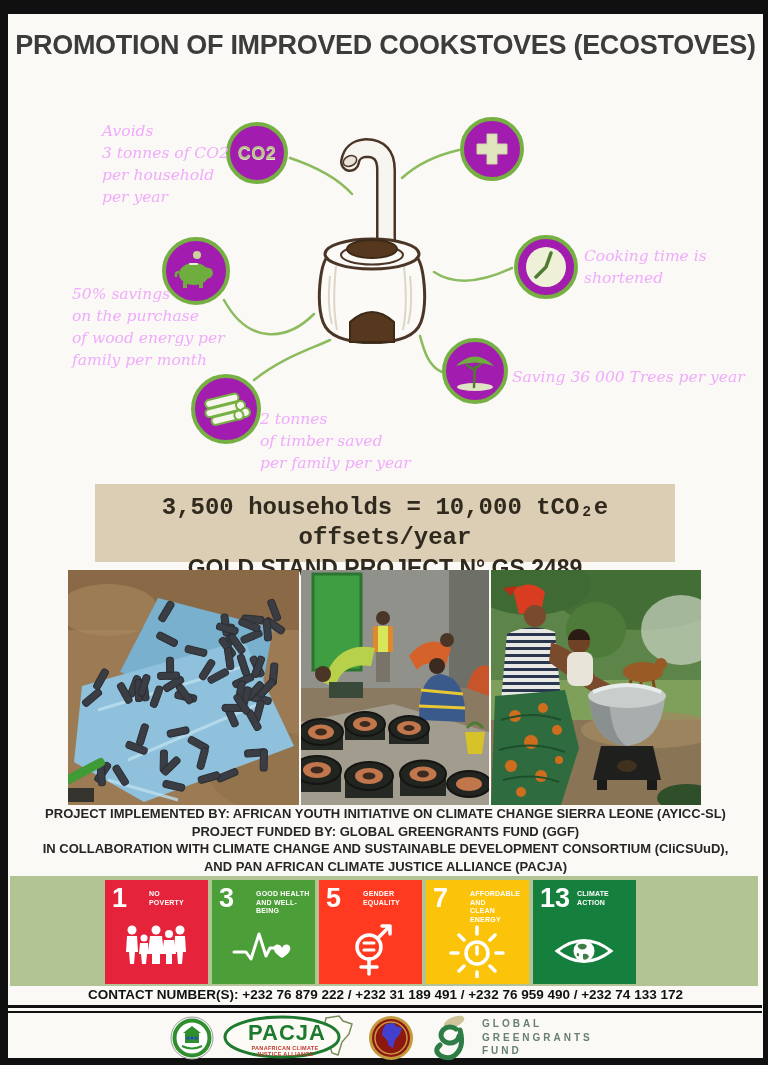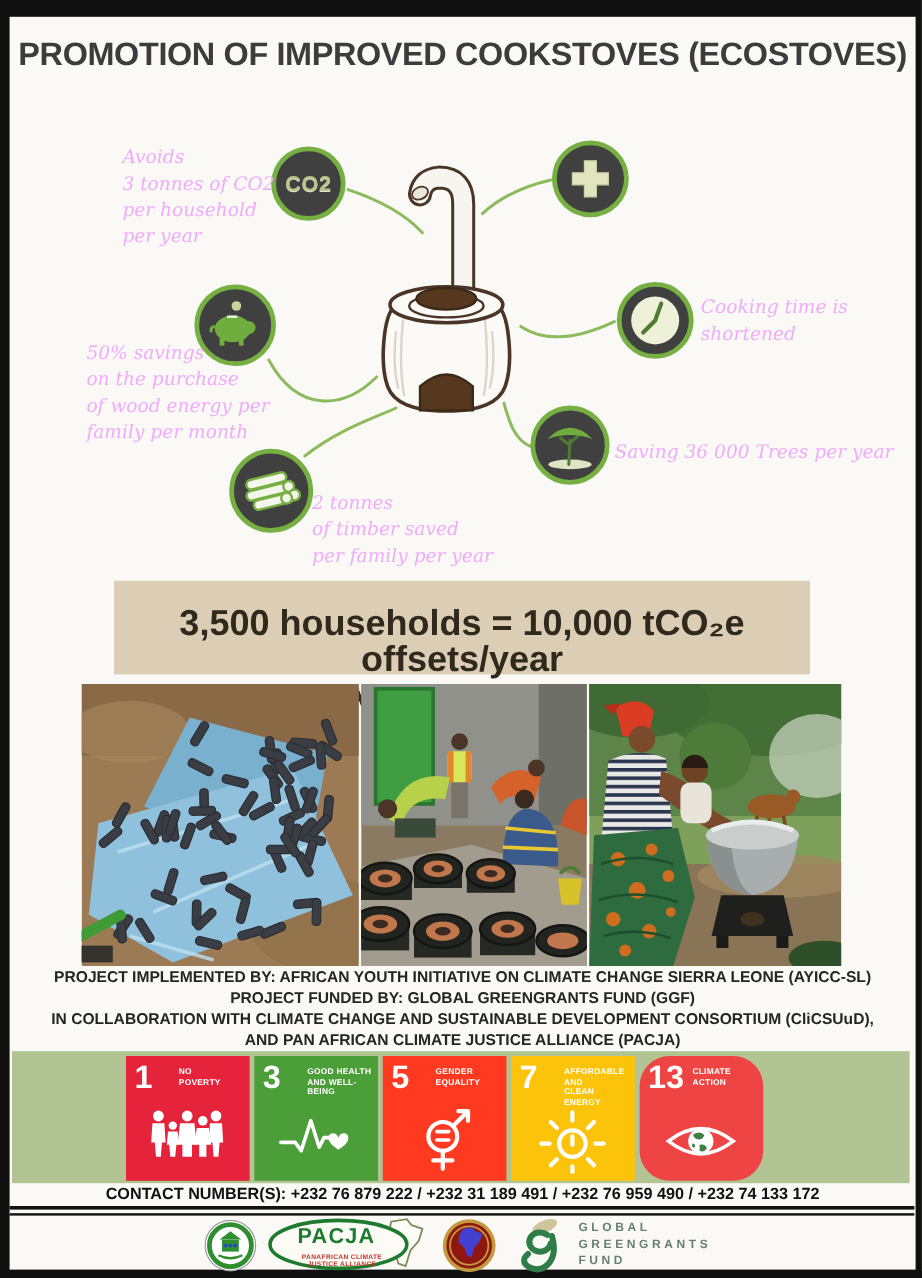--- a/index.html
+++ b/index.html
@@ -4,48 +4,48 @@
 <style>
   html,body{margin:0;padding:0;background:#0d0d0d;}
   .page{position:relative;width:768px;height:1065px;background:#101010;overflow:hidden;
         font-family:"Liberation Sans",sans-serif;}
   .abs{position:absolute;}
   .poster{left:8px;top:14px;width:755px;height:1044px;background:#faf9f5;}
   
   .title{left:8px;top:26px;width:755px;text-align:center;color:#3c3c3c;
          font-weight:bold;font-size:27px;line-height:38px;letter-spacing:-0.3px;}
   
-  .bcircle{border:4px solid #76b043;border-radius:50%;background:#404040;
+  .bcircle{border:4px solid #76b043;border-radius:50%;background:#a21caf;
            display:flex;align-items:center;justify-content:center;box-sizing:border-box;}
   .co2txt{color:#b9c48b;font-weight:bold;font-size:18px;letter-spacing:0.5px;
           text-shadow:0 1px 0 #e4e8cf;}
   .script{font-family:"DejaVu Serif",serif;font-style:italic;color:#f0abfc;
           font-size:15.5px;line-height:1.42;white-space:pre-line;}
   
   .banner{left:95px;top:484px;width:580px;height:78px;background:#dbceb5;
           text-align:center;color:#30291d;font-weight:bold;}
-  .banner .l1{margin-top:21px;font-size:30px;line-height:30px;}
+  .banner .l1{margin-top:9px;font-size:24px;line-height:30px;font-family:Liberation Mono, monospace;}
   .banner .l2{font-size:23px;line-height:30px;}
   
   .credits{left:8px;top:805px;width:755px;text-align:center;color:#252525;
            font-weight:bold;font-size:13px;line-height:17.5px;}
   
   .sdgstrip{left:10px;top:876px;width:748px;height:110px;}
   .sdgcard{top:880px;width:103px;height:104px;color:#fff;}
   .sdgnum{position:absolute;left:7px;top:4px;font-size:27px;font-weight:bold;line-height:28px;}
   .sdglabel{position:absolute;left:44px;top:10px;width:58px;font-size:7px;line-height:8.5px;
             font-weight:bold;white-space:pre-line;letter-spacing:0.2px;}
   .sdgicon{position:absolute;left:20px;top:42px;}
   
   .contact{left:8px;top:987px;width:755px;text-align:center;color:#111;
            font-weight:bold;font-size:13.5px;}
   .rule1{left:8px;top:1005px;width:754px;height:3px;background:#111;}
   .rule2{left:8px;top:1011px;width:754px;height:2px;background:#111;}
   
-  .pacja-name{font-weight:bold;color:#1d7a2e;font-size:18px;letter-spacing:1px;}
+  .pacja-name{font-weight:bold;color:#1d7a2e;font-size:22px;letter-spacing:1px;}
   .pacja-sub{font-weight:bold;color:#c2342a;font-size:5.5px;line-height:6px;
              white-space:pre-line;text-align:center;letter-spacing:0.3px;}
   .ggf-text{color:#68806f;font-weight:bold;font-size:10px;line-height:13.5px;letter-spacing:3px;}
 </style>
 </head>
 <body>
 
 <div class="page">
   <div class="abs poster"></div>
 
@@ -407,21 +407,21 @@
 CLEAN ENERGY</div>
     <svg class="sdgicon" width="62" height="56" viewBox="0 0 62 56">
       <g stroke="#fff" stroke-width="3.5" fill="none" stroke-linecap="round">
         <circle cx="31" cy="31" r="11"></circle>
         <path d="M31,25 V32"></path>
         <path d="M31,12 V5 M31,50 V57 M12,31 H5 M50,31 H57 M18,18 L13,13 M44,18 L49,13 M18,44 L13,49 M44,44 L49,49"></path>
       </g>
     </svg>
   </div>
 
-  <div class="abs sdgcard" style="left: 533px; background: #ef4444; border-radius: 25px;">
+  <div class="abs sdgcard" style="left: 533px; background: #15803d;">
     <div class="sdgnum">13</div>
     <div class="sdglabel">CLIMATE
 ACTION</div>
     <svg class="sdgicon" width="62" height="56" viewBox="0 0 62 56">
       <path d="M4,29 Q31,8 58,29 Q31,50 4,29 Z" fill="none" stroke="#fff" stroke-width="3"></path>
       <circle cx="31" cy="29" r="10.5" fill="#fff"></circle>
       <g fill="#3f7e44">
         <path d="M25,23 q6,-3 9,1 q-2,5 -7,3 q-3,-2 -2,-4 z"></path>
         <path d="M30,32 q5,-1 6,3 q-3,4 -6,2 z"></path>
         <path d="M24,31 q3,0 2,3 q-3,1 -2,-3 z"></path>

